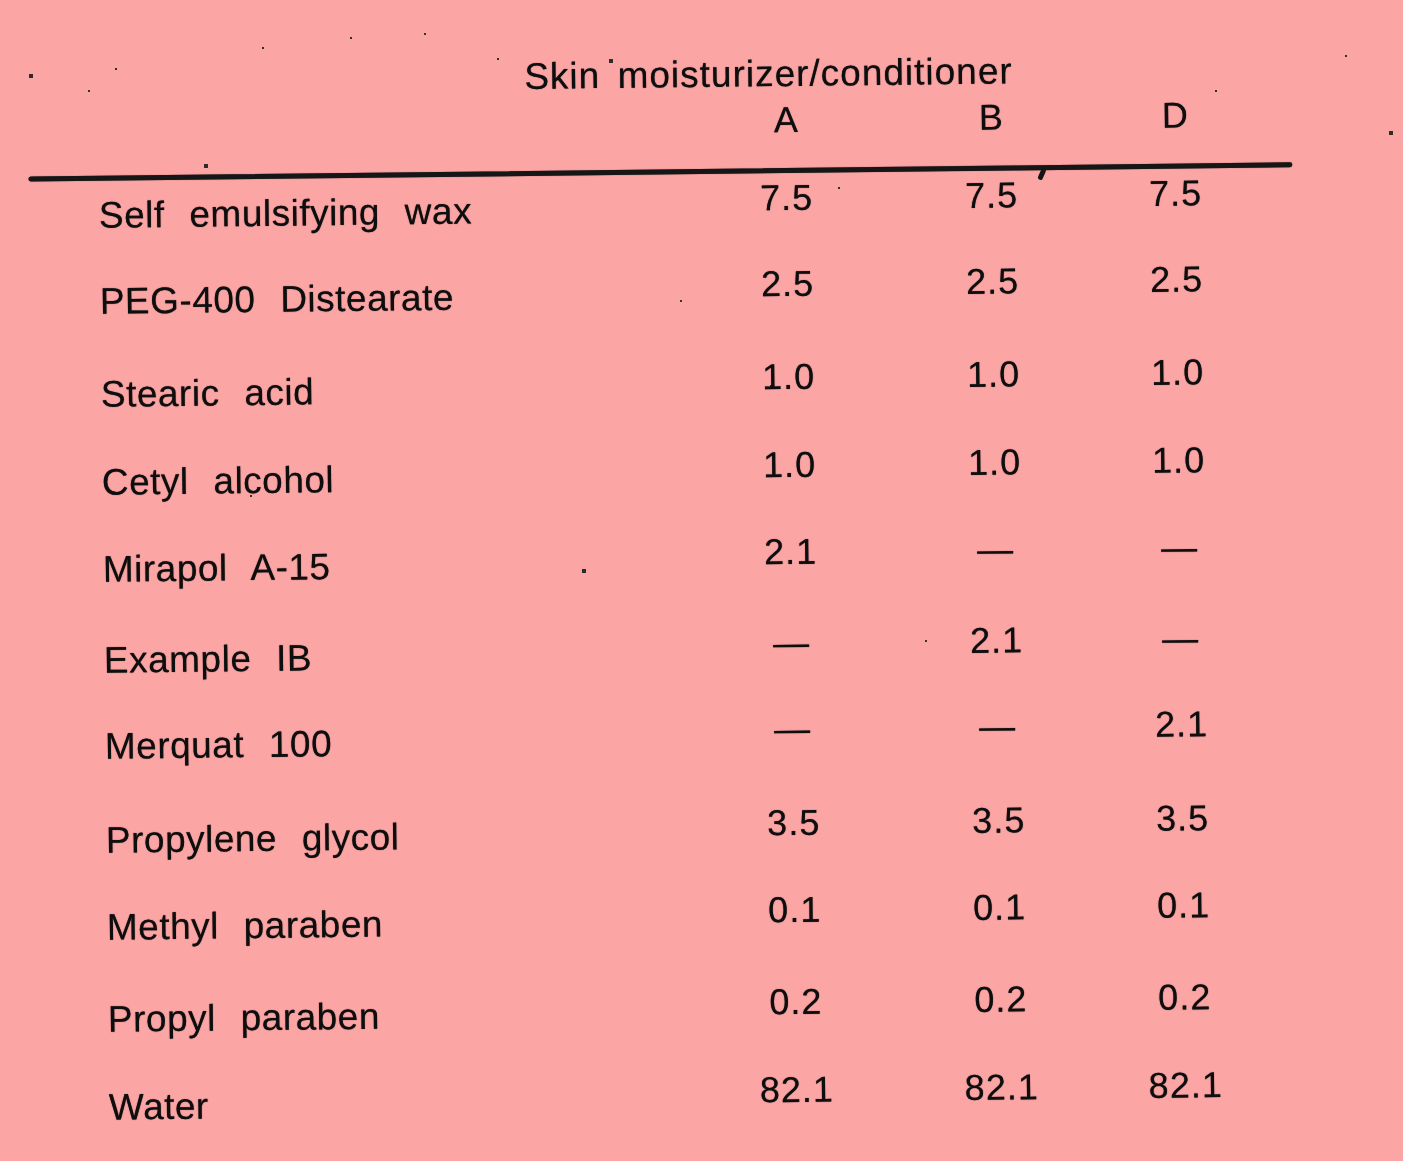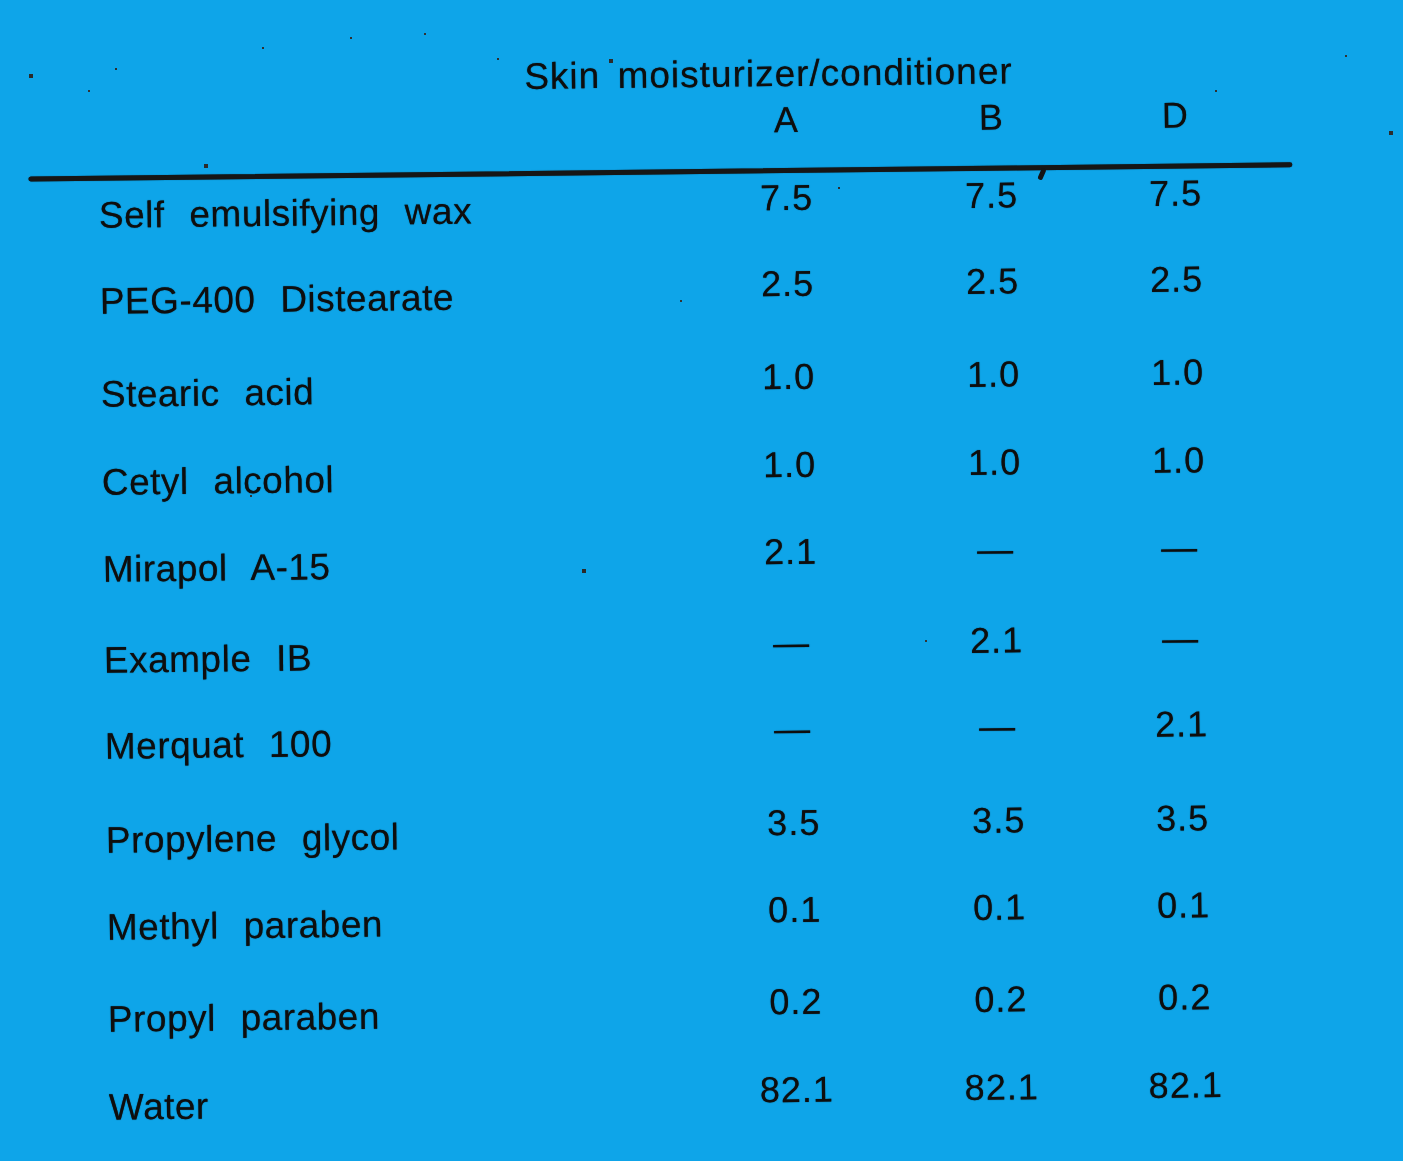--- a/index.html
+++ b/index.html
@@ -5,21 +5,21 @@
   html, body {
     margin: 0; padding: 0;
     width: 1403px; height: 1161px;
     background: #fdfdfc;
     overflow: hidden;
     font-family: "Liberation Sans", "DejaVu Sans", sans-serif;
   }
   .page {
     position: relative;
     width: 1403px; height: 1161px;
-    background: #0ea5e9;
+    background: #fca5a5;
   }
   
   .sheet {
     position: absolute; inset: 0;
     transform: rotate(-0.65deg);
     transform-origin: 701px 580px;
     color: #0e0e0e;
   }
   .t {
     position: absolute;

